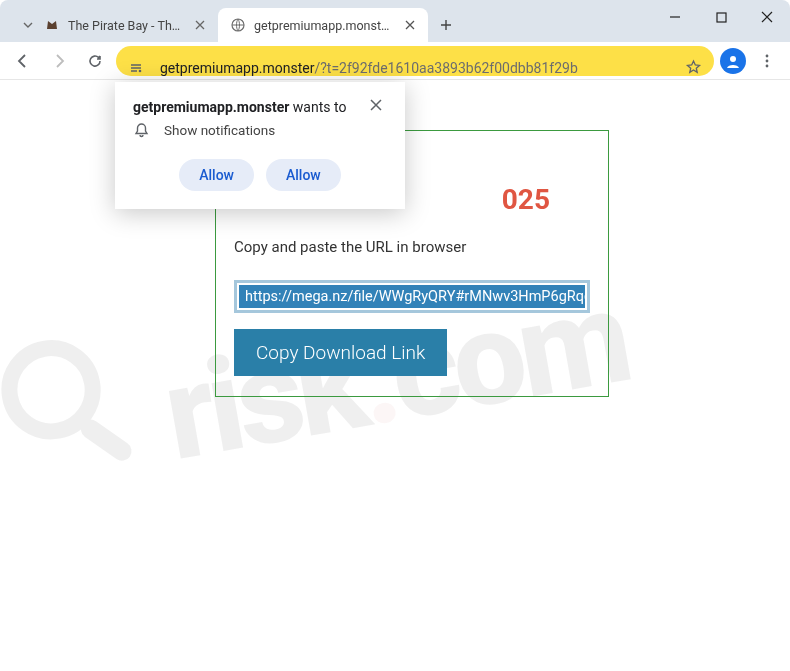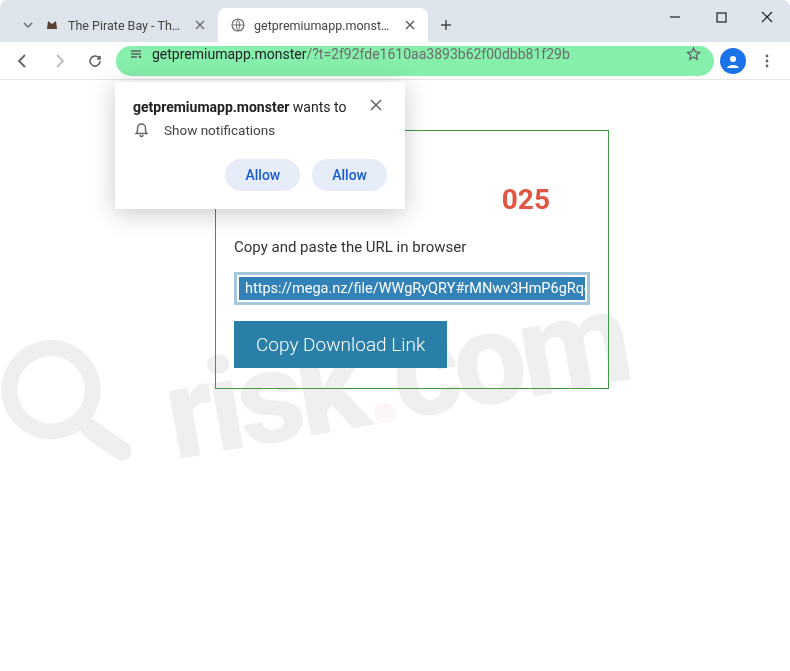--- a/index.html
+++ b/index.html
@@ -11,43 +11,43 @@
 .tab.active { background: #fff; }
 .tab .title { flex: 1; white-space: nowrap; overflow: hidden; text-overflow: ellipsis; }
 .tab .close { width: 16px; height: 16px; display: flex; align-items: center; justify-content: center; color: #555; }
 .newtab { width: 28px; height: 28px; display: flex; align-items: center; justify-content: center; margin: 0 0 3px 4px; }
 .wincontrols { position: absolute; right: 0; top: 0; display: flex; }
 .wincontrols .btn { width: 46px; height: 34px; display: flex; align-items: center; justify-content: center; color: #222; }
 
 .toolbar { height: 38px; background: #fff; display: flex; align-items: center; padding: 0 8px; gap: 6px; border-bottom: 1px solid #e6e6e6; }
 .navbtn { width: 30px; height: 30px; display: flex; align-items: center; justify-content: center; border-radius: 50%; color: #5f6368; }
 .navbtn.disabled { color: #bdbdbd; }
-.omnibox { flex: 1; height: 30px; background: #86efac; border-radius: 15px; display: flex; align-items: flex-start; padding: 0 12px; gap: 8px; font-size: 14px; color: #5f6368; }
+.omnibox { flex: 1; height: 30px; background: #fde047; border-radius: 15px; display: flex; align-items: flex-end; padding: 0 12px; gap: 16px; font-size: 14px; color: #5f6368; }
 .omnibox .url { flex: 1; color: #202124; white-space: nowrap; overflow: hidden; }
 .omnibox .url .domain { color: #202124; }
 .omnibox .url .path { color: #6d6d6d; }
 .righticons { display: flex; align-items: center; gap: 6px; }
 .avatar { width: 26px; height: 26px; border-radius: 50%; background: #1a73e8; display: flex; align-items: center; justify-content: center; }
 
 .content { position: absolute; top: 80px; left: 0; right: 0; bottom: 0; background: #fff; }
 
 .card { position: absolute; left: 215px; top: 50px; width: 394px; border: 1px solid #3b9a3f; padding: 18px 18px 20px; }
 .card .hidden-heading { font-size: 28px; font-weight: 700; color: #e05642; text-align: right; padding-right: 40px; margin: 34px 0 22px; }
-.card .instr { font-size: 15px; color: #333; margin-bottom: 16px; }
+.card .instr { font-size: 15px; color: #333; margin-bottom: 24px; }
 .urlbox { border: 3px solid #a5c7dc; padding: 2px; margin-bottom: 16px; }
 .urlbox .inner { background: #3282b8; color: #fff; font-size: 14.5px; padding: 3px 6px; white-space: nowrap; overflow: hidden; }
 .copybtn { background: #2a7fa8; color: #fff; border: none; font-size: 19px; font-weight: 300; padding: 12px 22px; cursor: pointer; }
 
 .permission { position: absolute; left: 115px; top: 82px; width: 290px; background: #fff; border-radius: 0; box-shadow: 0 4px 24px rgba(0,0,0,0.22); padding: 16px 18px 18px; z-index: 10; }
 .permission .head { display: flex; align-items: flex-start; justify-content: space-between; font-size: 14px; color: #202124; }
 .permission .head .txt { line-height: 1.4; }
 .permission .head .site { font-weight: 700; }
 .permission .close { width: 18px; color: #5f6368; }
 .permission .row { display: flex; align-items: center; gap: 14px; margin: 4px 0 20px; font-size: 13.5px; color: #444; }
-.permission .actions { display: flex; gap: 12px; justify-content: flex-end; }
+.permission .actions { display: flex; gap: 12px; justify-content: center; }
 .permission .pillbtn { background: #e6ecf8; color: #1a5bd0; border: none; border-radius: 18px; font-size: 14px; font-weight: 500; padding: 8px 20px; cursor: pointer; }
 
 .watermark { position: absolute; inset: 0; pointer-events: none; display: flex; align-items: center; justify-content: center; overflow: hidden; opacity: 0.07; }
 .watermark .wm { transform: rotate(-10deg); font-size: 130px; font-weight: 800; color: #2a2a2a; letter-spacing: -6px; white-space: nowrap; position: relative; }
 .wm .mag { position: absolute; left: -170px; top: -30px; width: 160px; height: 160px; }
 .wm .dot { color: #b00000; opacity:.5; }
 
 .favicon { width: 16px; height: 16px; flex: none; }
 svg { display: block; }
 </style>

